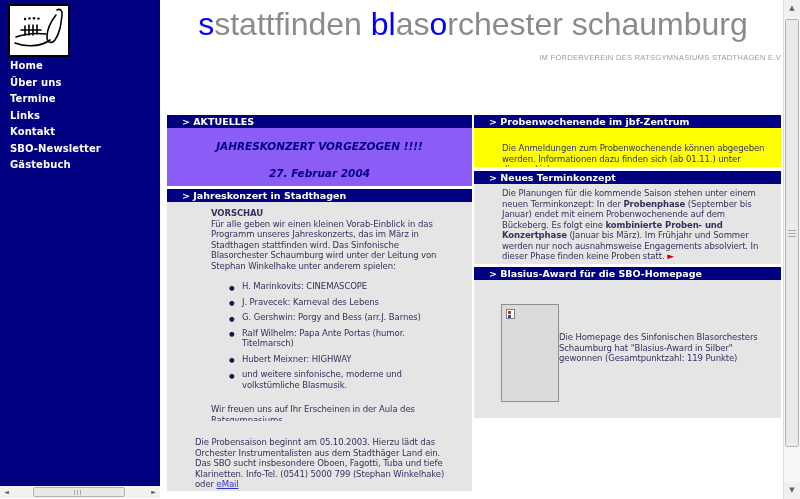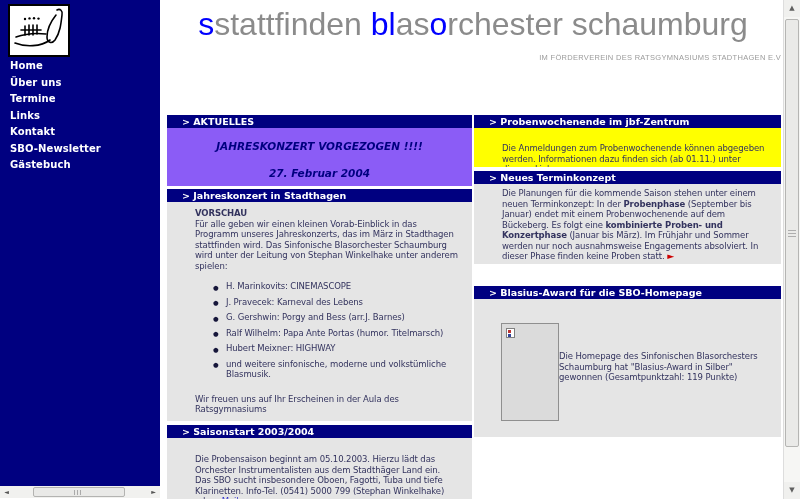--- a/index.html
+++ b/index.html
@@ -32,32 +32,32 @@
   .title .c-blue { color:#0000ff; } .title .c-gray { color:#8b8b8b; }
   .subtitle { position:absolute; right:19px; top:53px; font-family:"Liberation Sans", sans-serif;
     font-size:7.5px; color:#9b9b9b; letter-spacing:0.3px; }
 
   .col { position:absolute; top:115px; }
   .col-left  { left:167px; width:305px; }
   .col-right { left:474px; width:307px; }
 
   .secbar { background:#000080; color:#fff; font-size:9.5px; font-weight:bold;
     height:13px; line-height:13px; padding-left:15px; overflow:hidden; }
-  .mt3 { margin-top:3px; } .mt4 { margin-top:4px; } .mt7 { margin-top:22px; }
+  .mt3 { margin-top:3px; } .mt4 { margin-top:4px; } .mt7 { margin-top:3px; }
 
   .txt { font-size:8.5px; line-height:10.5px; color:#33335e; letter-spacing:-0.1px; }
   .b { font-weight:bold; }
   .flag { color:#cc0000; font-size:9px; line-height:10px; cursor:pointer; }
 
   .banner { height:58px; background:#8b5cf6; text-align:center; overflow:hidden; }
   .banner div { color:#000080; font-weight:bold; font-style:italic; font-size:10.5px; }
   .banner .l1 { margin-top:12px; } .banner .l2 { margin-top:15px; }
 
   .gbox { background:#e5e5e5; overflow:hidden; }
-  .g1 { height:219px; padding:6px 14px 0 28px; }
+  .g1 { height:219px; padding:6px 14px 0 44px; }
   .g2 { height:70px;  padding:16px 14px 0 28px; }
   .g3 { height:80px;  padding:4px 12px 0 28px; }
   .g4 { height:138px; position:relative; }
   .ybox2 { height:39px; background:#ffff00; padding:15px 12px 0 28px; overflow:hidden; }
 
   .program { margin:10px 0 0; padding:0 0 0 31px; list-style:none; }
   .program li { position:relative; margin-bottom:5px; }
   .program li::before { content:"●"; position:absolute; left:-13px; top:1.5px;
     font-size:6.5px; color:#16163a; }
   .outro { margin-top:14px; }
@@ -138,21 +138,20 @@
     <ul class="program">
       <li>H. Marinkovits: CINEMASCOPE</li>
       <li>J. Pravecek: Karneval des Lebens</li>
       <li>G. Gershwin: Porgy and Bess (arr.J. Barnes)</li>
       <li>Ralf Wilhelm: Papa Ante Portas (humor. Titelmarsch)</li>
       <li>Hubert Meixner: HIGHWAY</li>
       <li>und weitere sinfonische, moderne und volkstümliche Blasmusik.</li>
     </ul>
     <div class="outro">Wir freuen uns auf Ihr Erscheinen in der Aula des Ratsgymnasiums</div>
   </div>
-  <div class="secbar mt4">&gt; Saisonstart 2003/2004</div>
   <div class="gbox g2 txt">
     <span>Die Probensaison beginnt am 05.10.2003. Hierzu lädt das Orchester Instrumentalisten aus dem Stadthäger Land ein. Das SBO sucht insbesondere Oboen, Fagotti, Tuba und tiefe Klarinetten. Info-Tel. (0541) 5000 799 (Stephan Winkelhake) oder </span><span class="email-link">eMail</span>
   </div>
 </div>
 
 <div class="col col-right">
   <div class="secbar">&gt; Probenwochenende im jbf-Zentrum</div>
   <div class="ybox2 txt">
     <span>Die Anmeldungen zum Probenwochenende können abgegeben werden. Informationen dazu finden sich (ab 01.11.) unter diesem Link. </span><span class="flag">►</span>
   </div>

